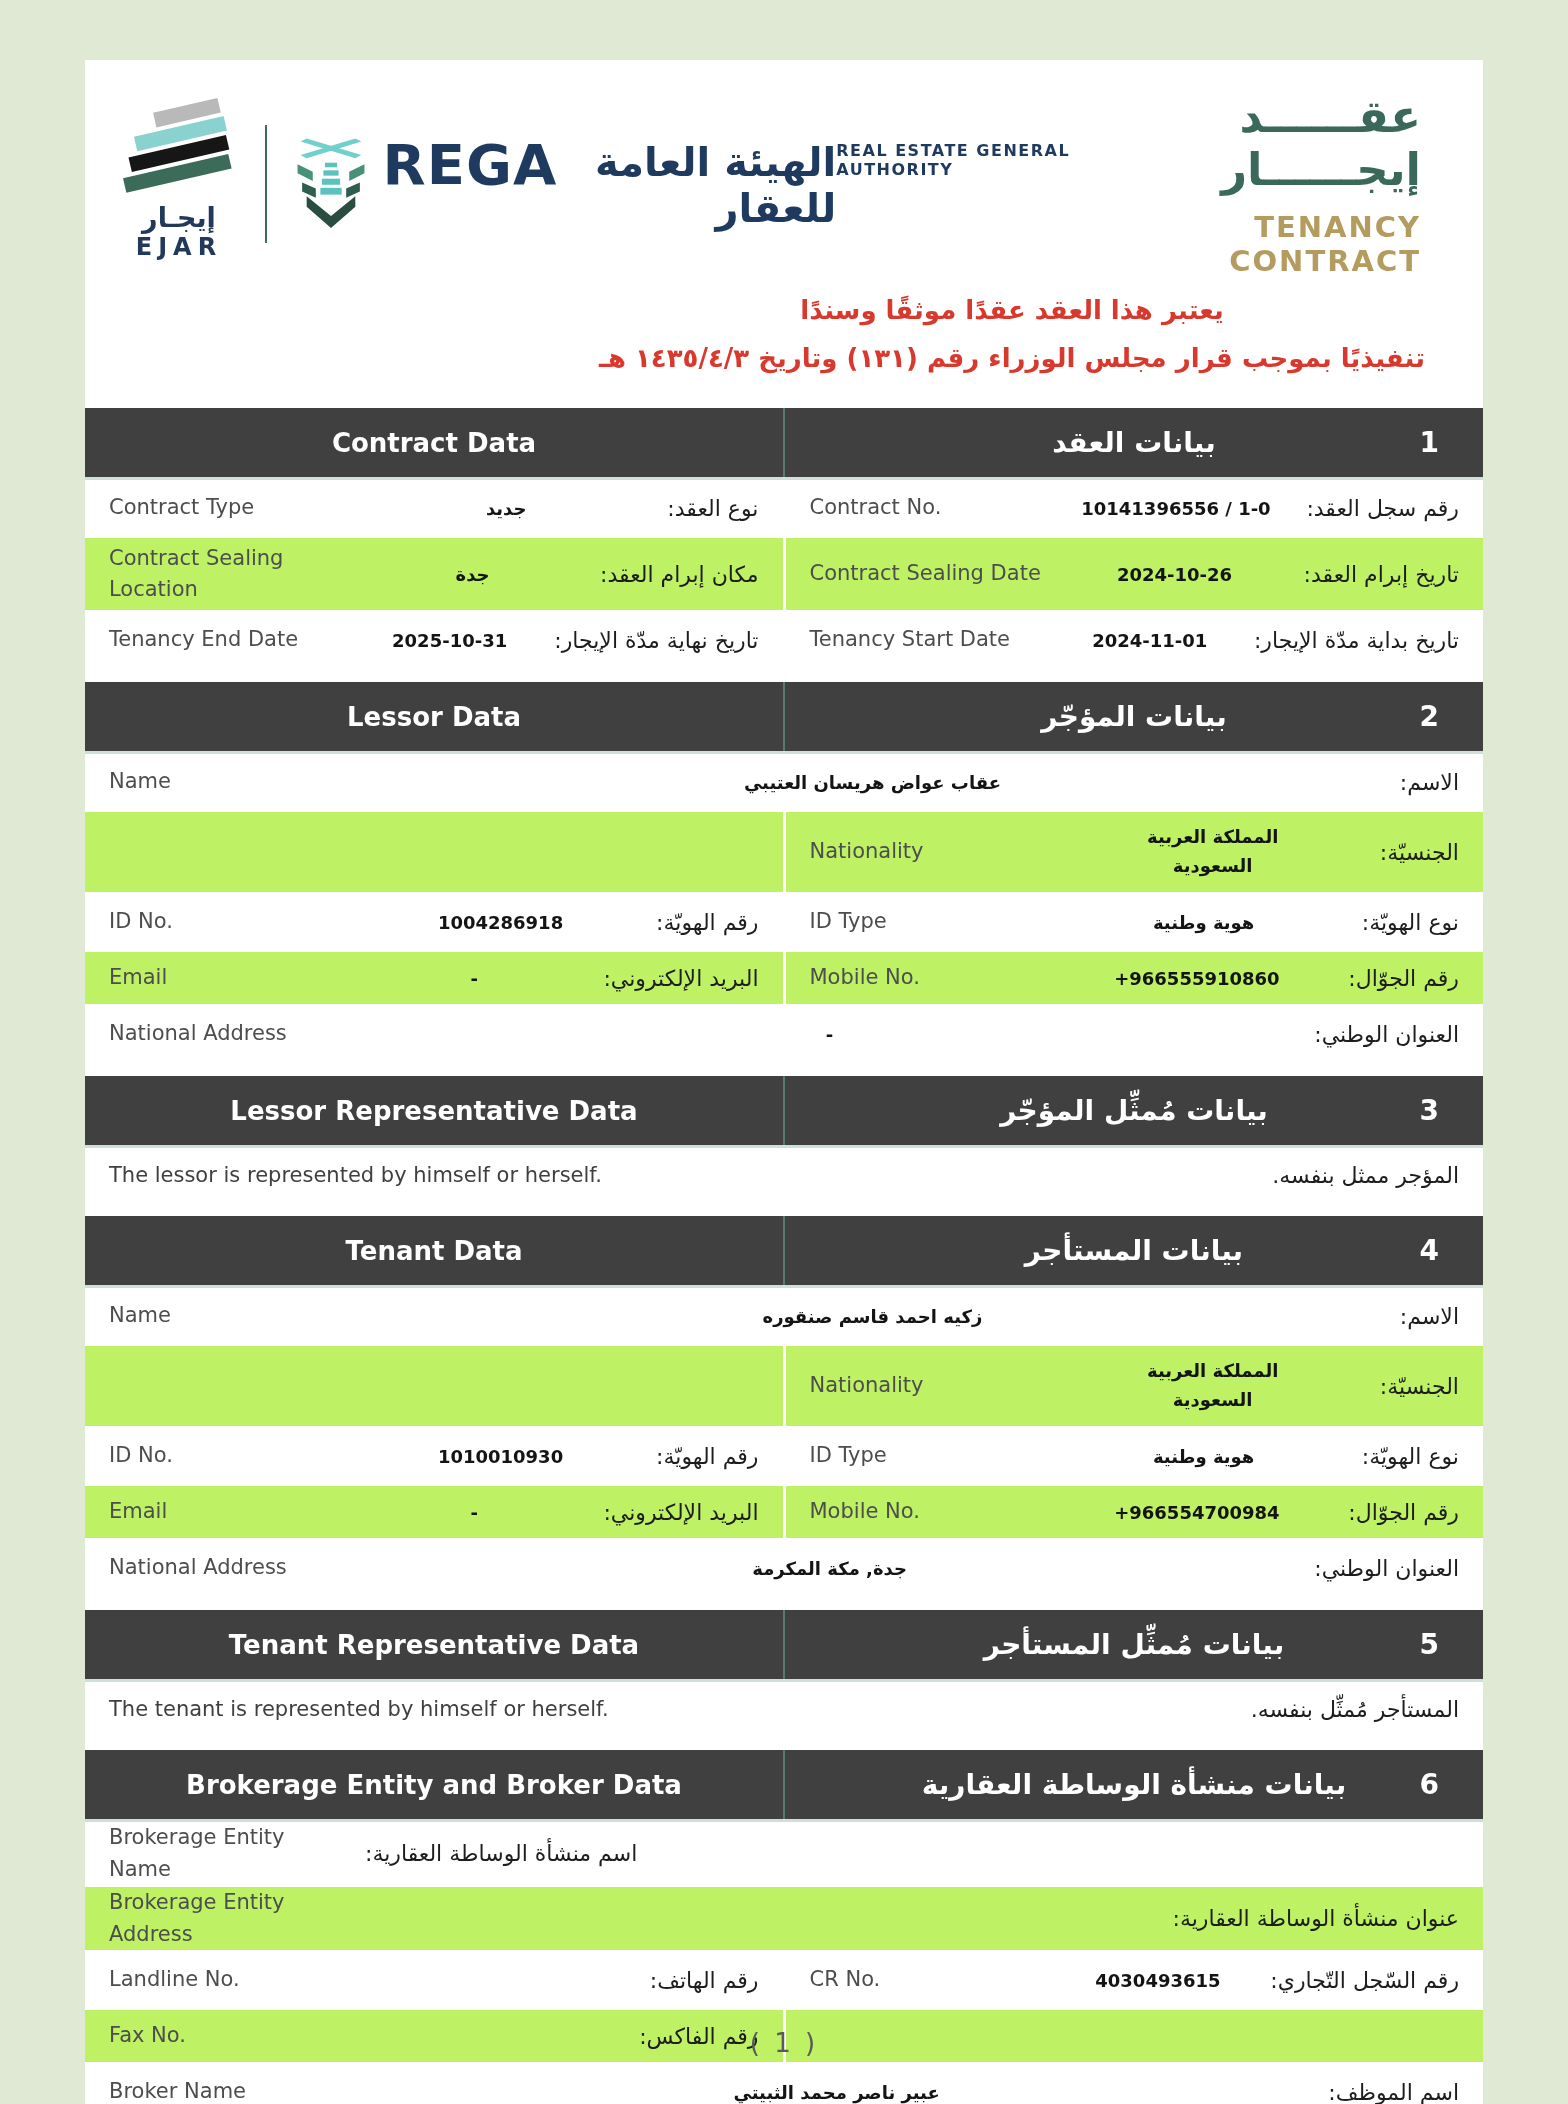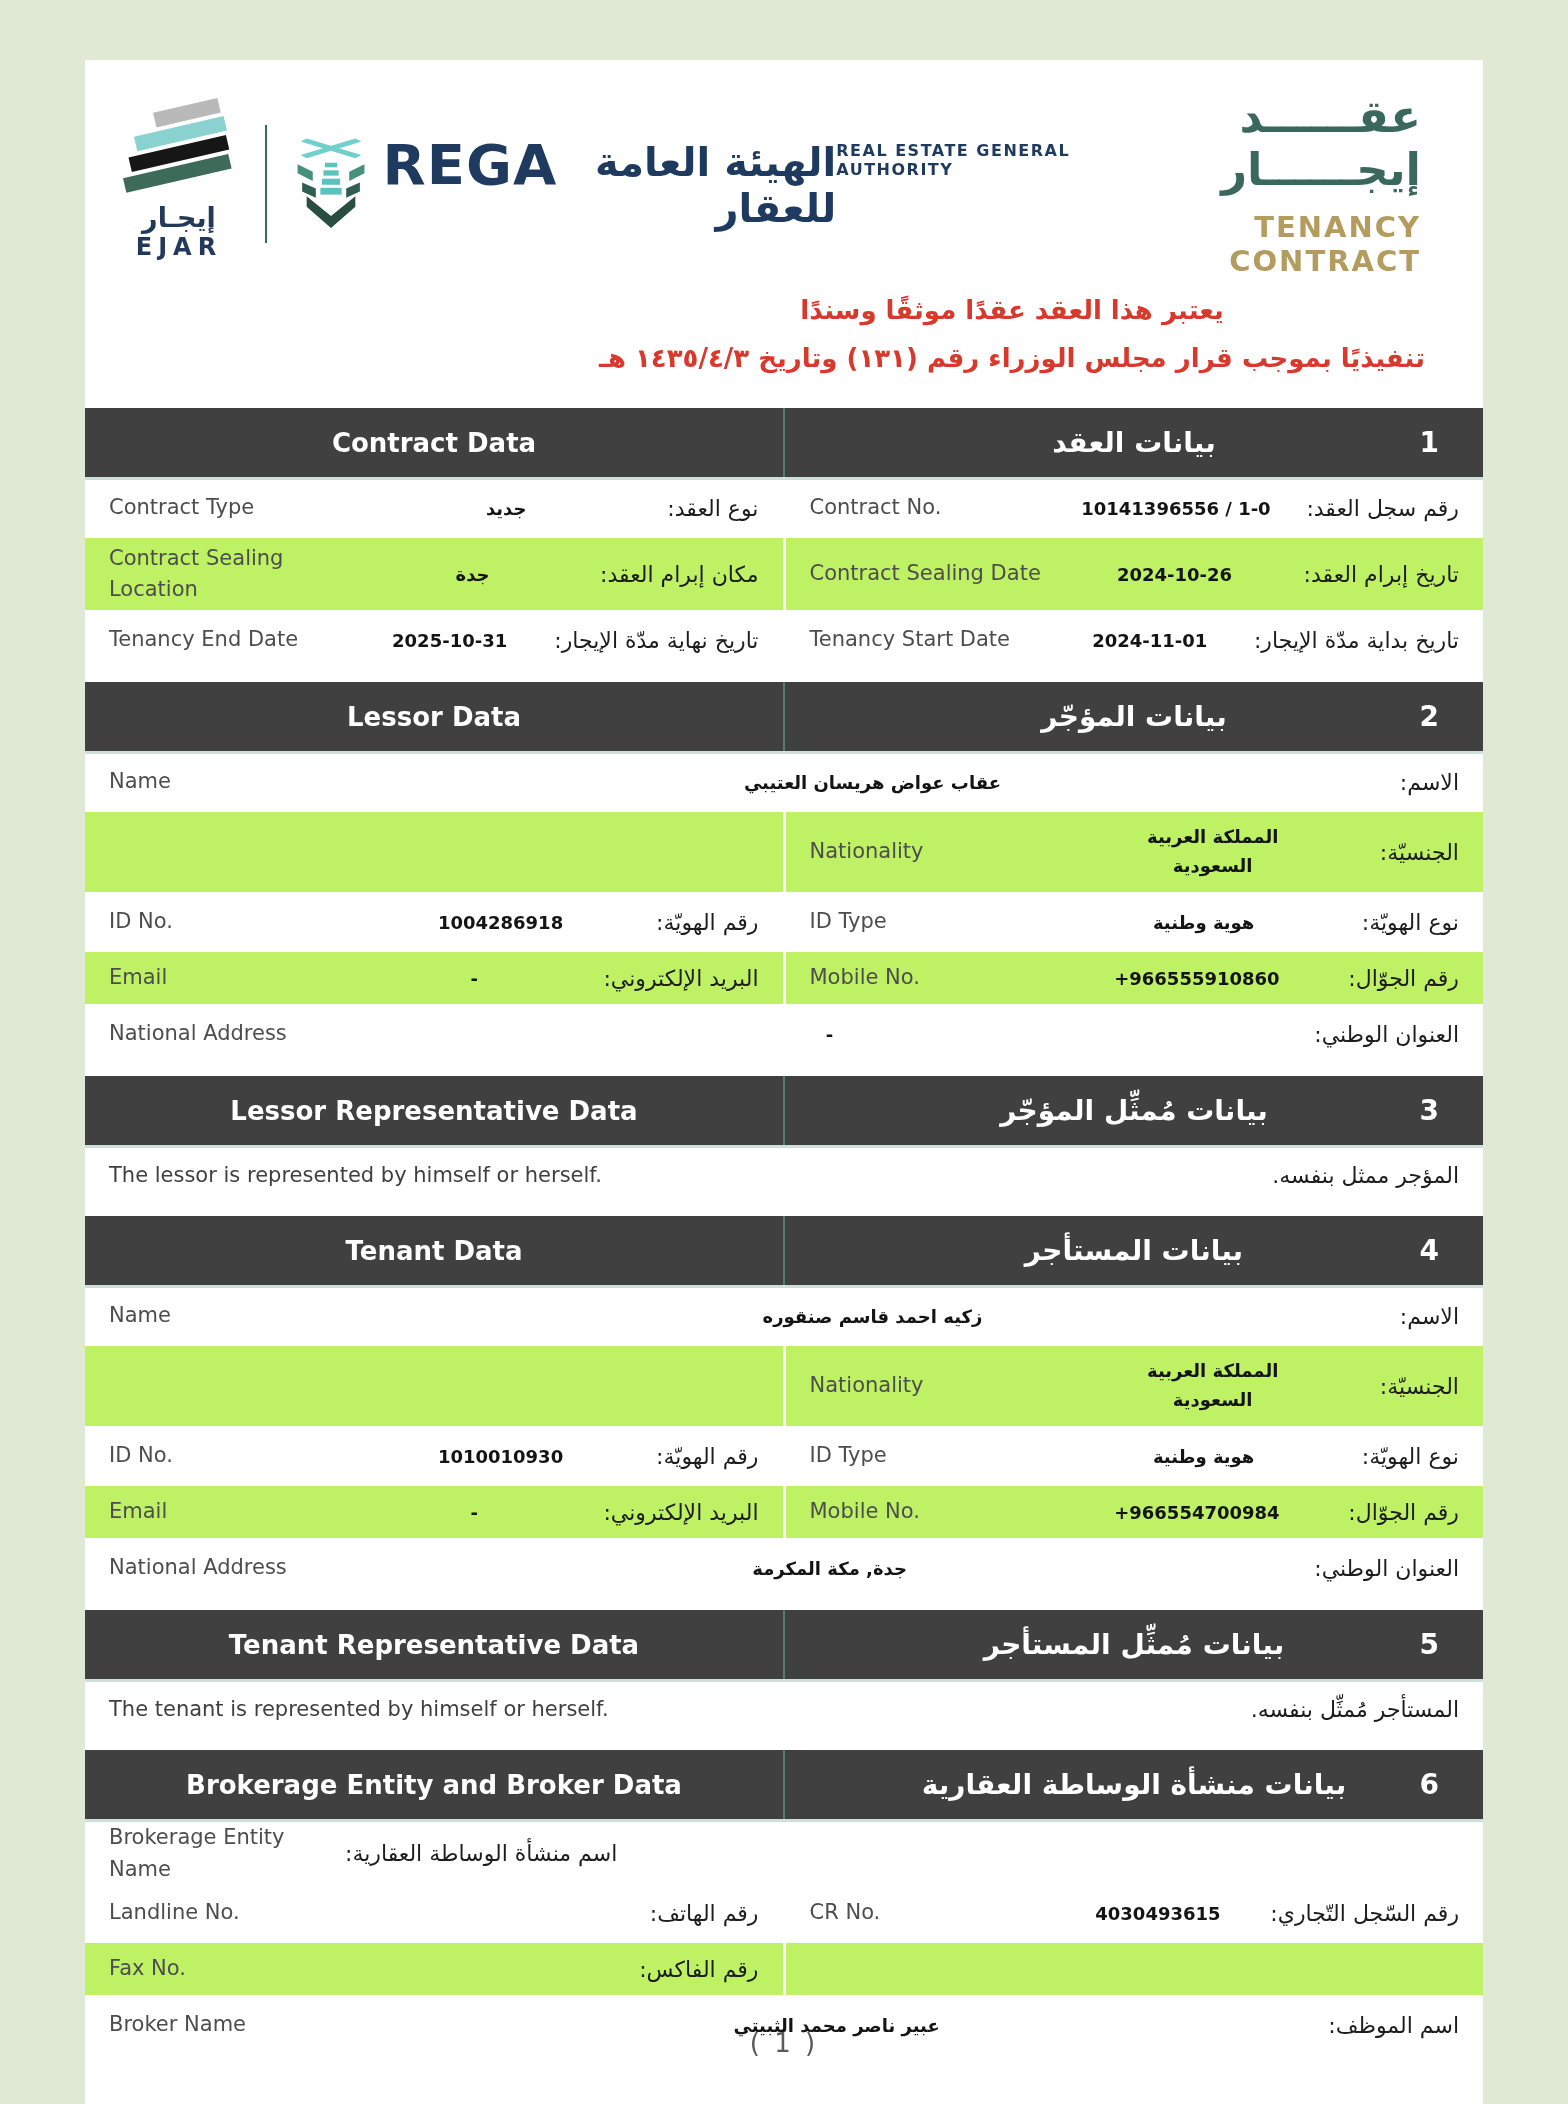--- a/index.html
+++ b/index.html
@@ -53,21 +53,21 @@
   .sec-num { position: absolute; right: 44px; font-size: 28px; font-weight: bold; }
 
   
   .row { display: flex; min-height: 56px; background: #ffffff; align-items: stretch; }
   .row.shaded { background: #bef264; border-top: 2px solid #fff; border-bottom: 2px solid #fff; }
   .row.h76 { min-height: 76px; }
   .row.h84 { min-height: 84px; }
   .row.h54 { min-height: 54px; }
   .half { flex: 1; display: flex; align-items: center; padding: 0 24px; gap: 8px; }
   .half.l { border-right: 3px solid #ffffff; }
-  .row.full { padding: 0 24px; align-items: center; }
+  .row.full { padding: 0 24px; align-items: center; gap: 20px; }
   .en  { color: #4d4d4d; font-size: 21px; width: 236px; flex-shrink: 0; text-align: left; line-height: 1.5; }
   .val { flex: 1; text-align: center; font-weight: bold; color: #141414; font-size: 18px; }
   .vwrap { flex: 1; display: flex; justify-content: center; }
   .val.narrow { flex: none; max-width: 180px; line-height: 1.6; }
   .ar  { color: #1d1d1d; font-size: 22px; flex-shrink: 0; text-align: right; }
   .row.rep { padding: 0 24px; align-items: center; justify-content: space-between; }
   .stmt-en { color: #3f3f3f; font-size: 21px; }
   .stmt-ar { color: #1d1d1d; font-size: 22px; }
 
   .page-footer { position: absolute; left: 0; right: 0; top: 2028px; text-align: center; font-size: 26px; color: #5a5a5a; letter-spacing: 3px; }
@@ -310,20 +310,25 @@
       </div>
     <div class="sec-r">
       <span class="sec-ar" dir="rtl">بيانات منشأة الوساطة العقارية</span>
       <span class="sec-num">6</span>
     </div>
   </div>
   <div class="row full">
     <span class="en">Brokerage Entity Name</span>
     <span class="ar" dir="rtl">اسم منشأة الوساطة العقارية:</span>
   </div>
+  <div class="row full shaded">
+    <span class="en">Brokerage Entity Address</span>
+    <span class="val" dir="auto"></span>
+    <span class="ar" dir="rtl">عنوان منشأة الوساطة العقارية:</span>
+  </div>
   <div class="row">
     <div class="half l">
       <span class="en">Landline No.</span>
       <span class="val" dir="auto"></span>
       <span class="ar" dir="rtl">رقم الهاتف:</span>
     </div>
     <div class="half">
       <span class="en">CR No.</span>
       <span class="val" dir="auto">4030493615</span>
       <span class="ar" dir="rtl">رقم السّجل التّجاري:</span>

